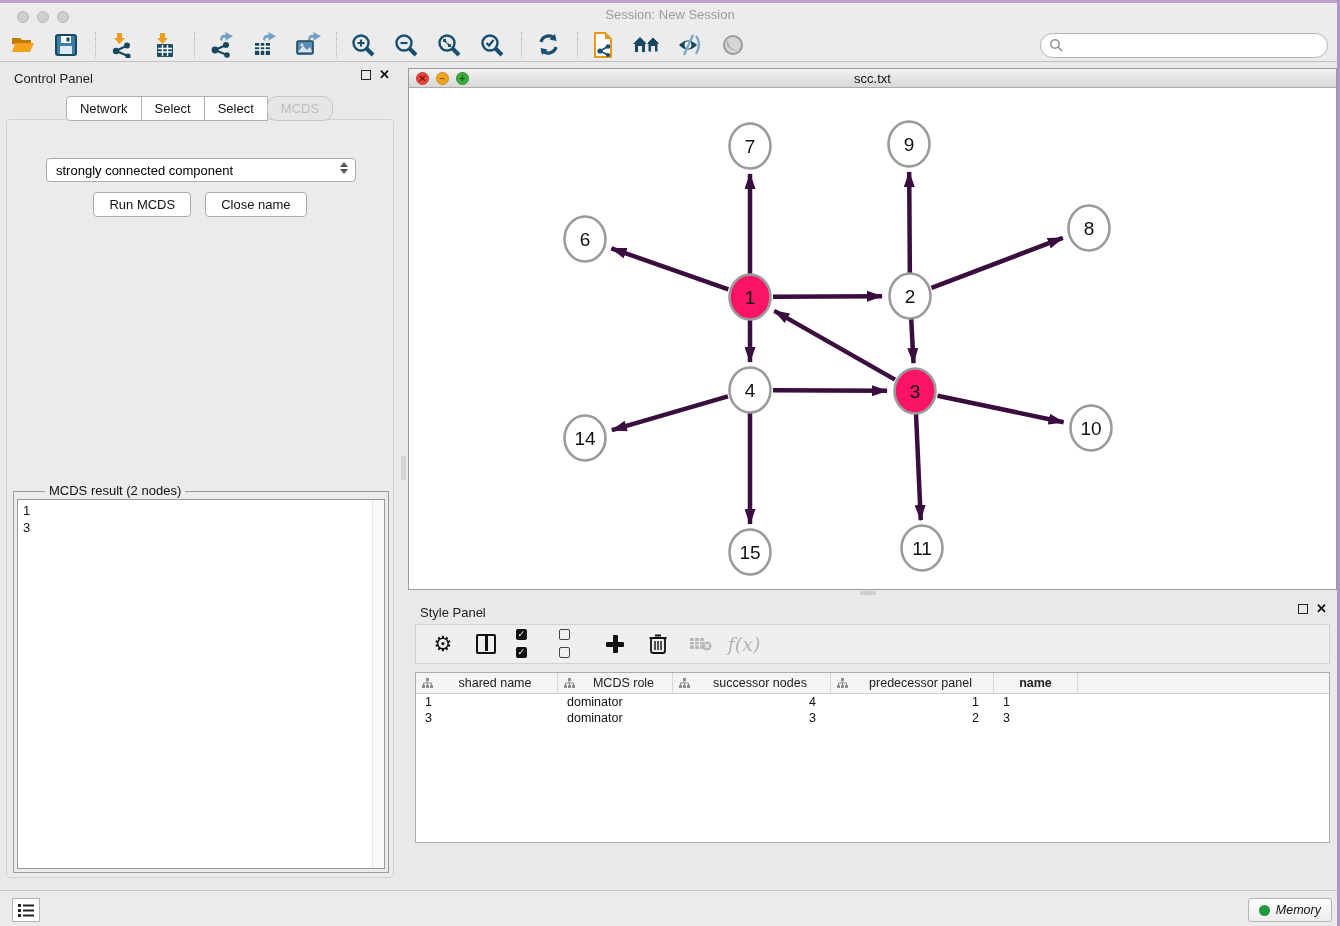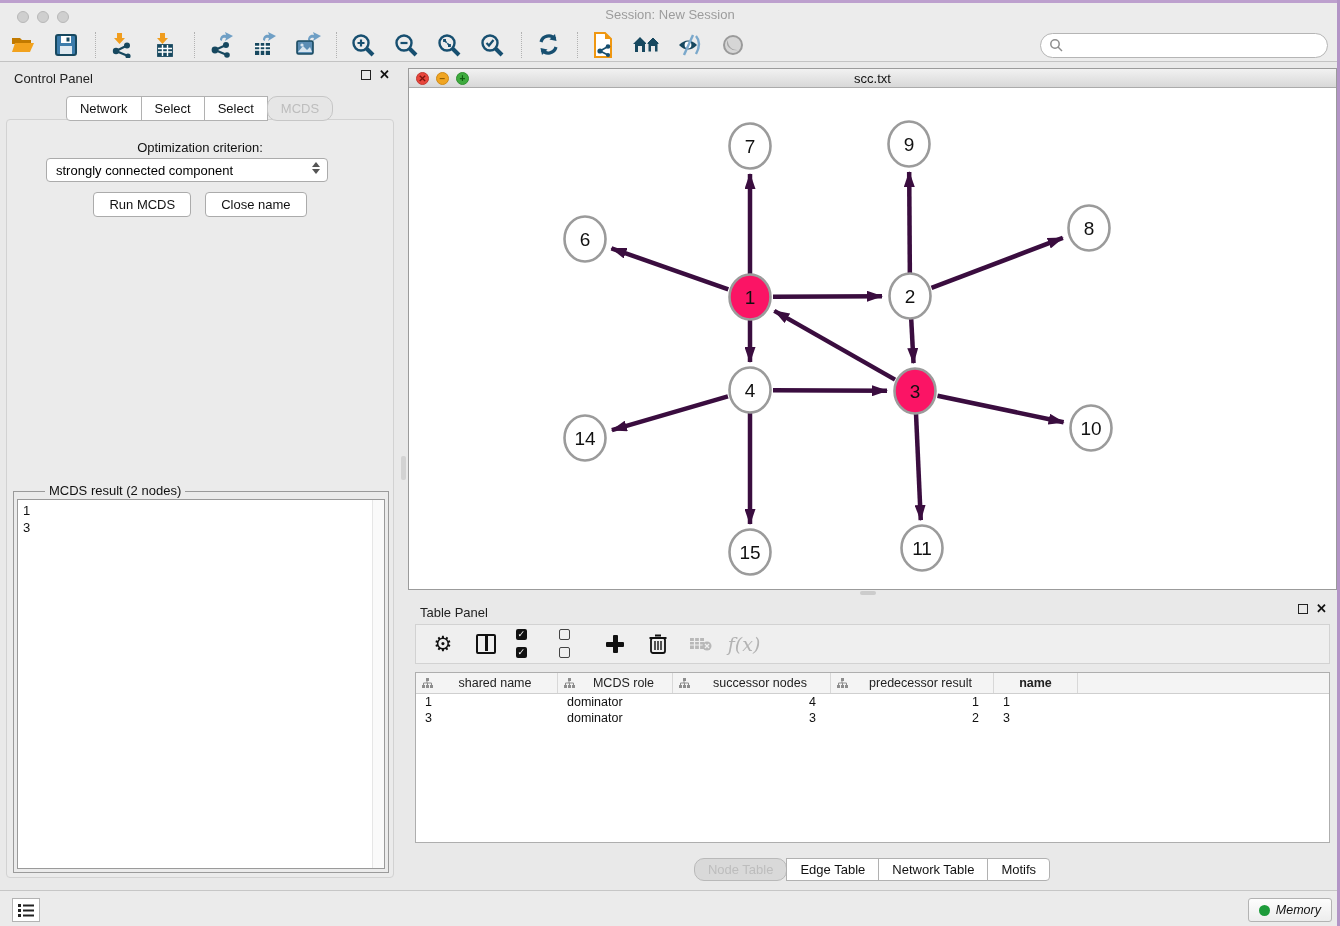--- a/index.html
+++ b/index.html
@@ -30,21 +30,21 @@
   .panel-hdr-icons { position:absolute; right:10px; top:8px; display:flex; gap:8px; align-items:center;}
   .float-ic { width:10px; height:10px; border:1.6px solid #222; }
   .close-ic { font-size:13px; font-weight:bold; color:#111; line-height:10px; }
   .tabrow { display:flex; justify-content:center; margin-top:6px; position:relative; z-index:2;}
   .tab { border:1px solid #b1b1b1; background:#fff; color:#111; font-size:13px; padding:4px 13px; margin-left:-1px; cursor:default;}
   .tab:first-child { border-radius:4px 0 0 4px; }
   .tab:last-child { border-radius:0 4px 4px 0; }
   .tab.selected { background:#e6e6e6; color:#bdbdbd; border-color:#c6c6c6;border-radius:10px; }
   .cp-content { position:absolute; left:6px; top:57px; width:388px; height:759px; background:#ebebeb; border:1px solid #d2d2d2; border-radius:4px; }
   .opt-label { text-align:center; margin-top:20px; font-size:13px; color:#111; }
-  .select-box { position:absolute; left:39px; top:38px; width:282px; height:24px; background:#fff; border:1px solid #ababab; border-radius:4px; font-size:13px; display:flex; align-items:center; padding-left:9px; }
+  .select-box { position:absolute; left:39px; top:38px; width:310px; height:24px; background:#fff; border:1px solid #ababab; border-radius:4px; font-size:13px; display:flex; align-items:center; padding-left:9px; }
   .select-box .spin { position:absolute; right:7px; top:3px; display:flex; flex-direction:column; gap:2px; }
   .spin i { width:0; height:0; border-left:4px solid transparent; border-right:4px solid transparent; display:block;}
   .spin .up { border-bottom:5px solid #555; }
   .spin .dn { border-top:5px solid #555; }
   .btnrow { position:absolute; left:0; top:72px; width:100%; display:flex; justify-content:center; gap:14px; }
   .mac-btn { background:#fff; border:1px solid #ababab; border-radius:4px; font-size:13px; padding:4px 15px; color:#111; }
   .fieldset { position:absolute; left:6px; top:371px; width:376px; height:382px; border:1px solid #9a9a9a; }
   .fieldset legend.fl { position:absolute; left:6px; top:-9px; background:#ebebeb; padding:0 4px; font-size:13px; color:#111;margin-left:25px; }
   .result-area { position:absolute; left:3px; top:7px; right:3px; bottom:3px; background:#fff; border:1px solid #9a9a9a; }
   .result-pre { font-family:"Liberation Sans",sans-serif; font-size:13px; line-height:17px; padding:2px 5px; white-space:pre; color:#111; }
@@ -265,21 +265,20 @@
       <span class="close-ic">✕</span>
     </span>
   </div>
   <div class="tabrow" id="cp-tabs">
       <div class="tab">Network</div>
       <div class="tab">Select</div>
       <div class="tab">Select</div>
       <div class="tab selected">MCDS</div>
     </div>
   <div class="cp-content">
-    <div class="opt-label">Optimization criterion:</div>
     <div class="select-box">
       <span>strongly connected component</span>
       <span class="spin">
           <i class="up"></i>
           <i class="dn"></i>
         </span>
     </div>
     <div class="btnrow">
       <button class="mac-btn">Run MCDS</button>
       <button class="mac-btn">Close name</button>
@@ -379,21 +378,21 @@
       </svg>
   </div>
 </div>
 
 <div class="abs split-h">
     <div class="grip"></div>
   </div>
 
 <div class="abs table-panel">
   <div class="panel-header">
-    <span class="panel-title" style="left:12px;">Table Panel</span>
+    <span class="panel-title" style="left:12px;">Style Panel</span>
     <span class="panel-hdr-icons">
       <span class="float-ic"></span>
       <span class="close-ic">✕</span>
     </span>
   </div>
   <div class="tp-toolbar">
     <span class="tt-ic">
         <span class="gear-glyph">⚙</span>
       </span>
     <span class="tt-ic">
@@ -468,21 +467,21 @@
         <div class="th" style="width: 163px;">
           <svg width="11" height="11" viewBox="0 0 11 11" style="margin:0 0 0 6px;flex:none">
             <g fill="#8d8d8d">
               <rect x="4" y="0" width="3" height="3"></rect>
               <rect x="0" y="7" width="3" height="3"></rect>
               <rect x="4" y="7" width="3" height="3"></rect>
               <rect x="8" y="7" width="3" height="3"></rect>
               <path d="M5 3 v2 M1.5 7 v-2 h8 v2 M5.5 5 v2" stroke="#8d8d8d" fill="none" stroke-width="1"></path>
             </g>
           </svg>
-          <span class="lbl">predecessor result</span>
+          <span class="lbl">predecessor panel</span>
         </div>
         <div class="th" style="width: 84px; font-weight: bold;">
           <span class="lbl">name</span>
         </div>
       </div>
     <div id="table-body">
         <div class="trow">
           <div class="td" style="width: 142px; text-align: left; padding: 1px 0px 0px 9px;">1</div>
           <div class="td" style="width: 115px; text-align: left; padding: 1px 0px 0px 9px;">dominator</div>
           <div class="td" style="width: 158px; text-align: right; padding: 1px 15px 0px 0px;">4</div>
@@ -491,26 +490,20 @@
         </div>
         <div class="trow">
           <div class="td" style="width: 142px; text-align: left; padding: 1px 0px 0px 9px;">3</div>
           <div class="td" style="width: 115px; text-align: left; padding: 1px 0px 0px 9px;">dominator</div>
           <div class="td" style="width: 158px; text-align: right; padding: 1px 15px 0px 0px;">3</div>
           <div class="td" style="width: 163px; text-align: right; padding: 1px 15px 0px 0px;">2</div>
           <div class="td" style="width: 84px; text-align: left; padding: 1px 0px 0px 9px;">3</div>
         </div>
       </div>
   </div>
-  <div class="tp-tabs" id="tp-tabs">
-      <div class="tab selected">Node Table</div>
-      <div class="tab">Edge Table</div>
-      <div class="tab">Network Table</div>
-      <div class="tab">Motifs</div>
-    </div>
 </div>
 
 <div class="abs statusbar">
   <div class="list-btn">
     <svg width="18" height="16" viewBox="0 0 18 16">
         <g fill="#222">
           <rect x="1" y="2" width="3" height="3"></rect>
           <rect x="1" y="7" width="3" height="3"></rect>
           <rect x="1" y="12" width="3" height="3"></rect>
           <rect x="6" y="2.5" width="11" height="2"></rect>

